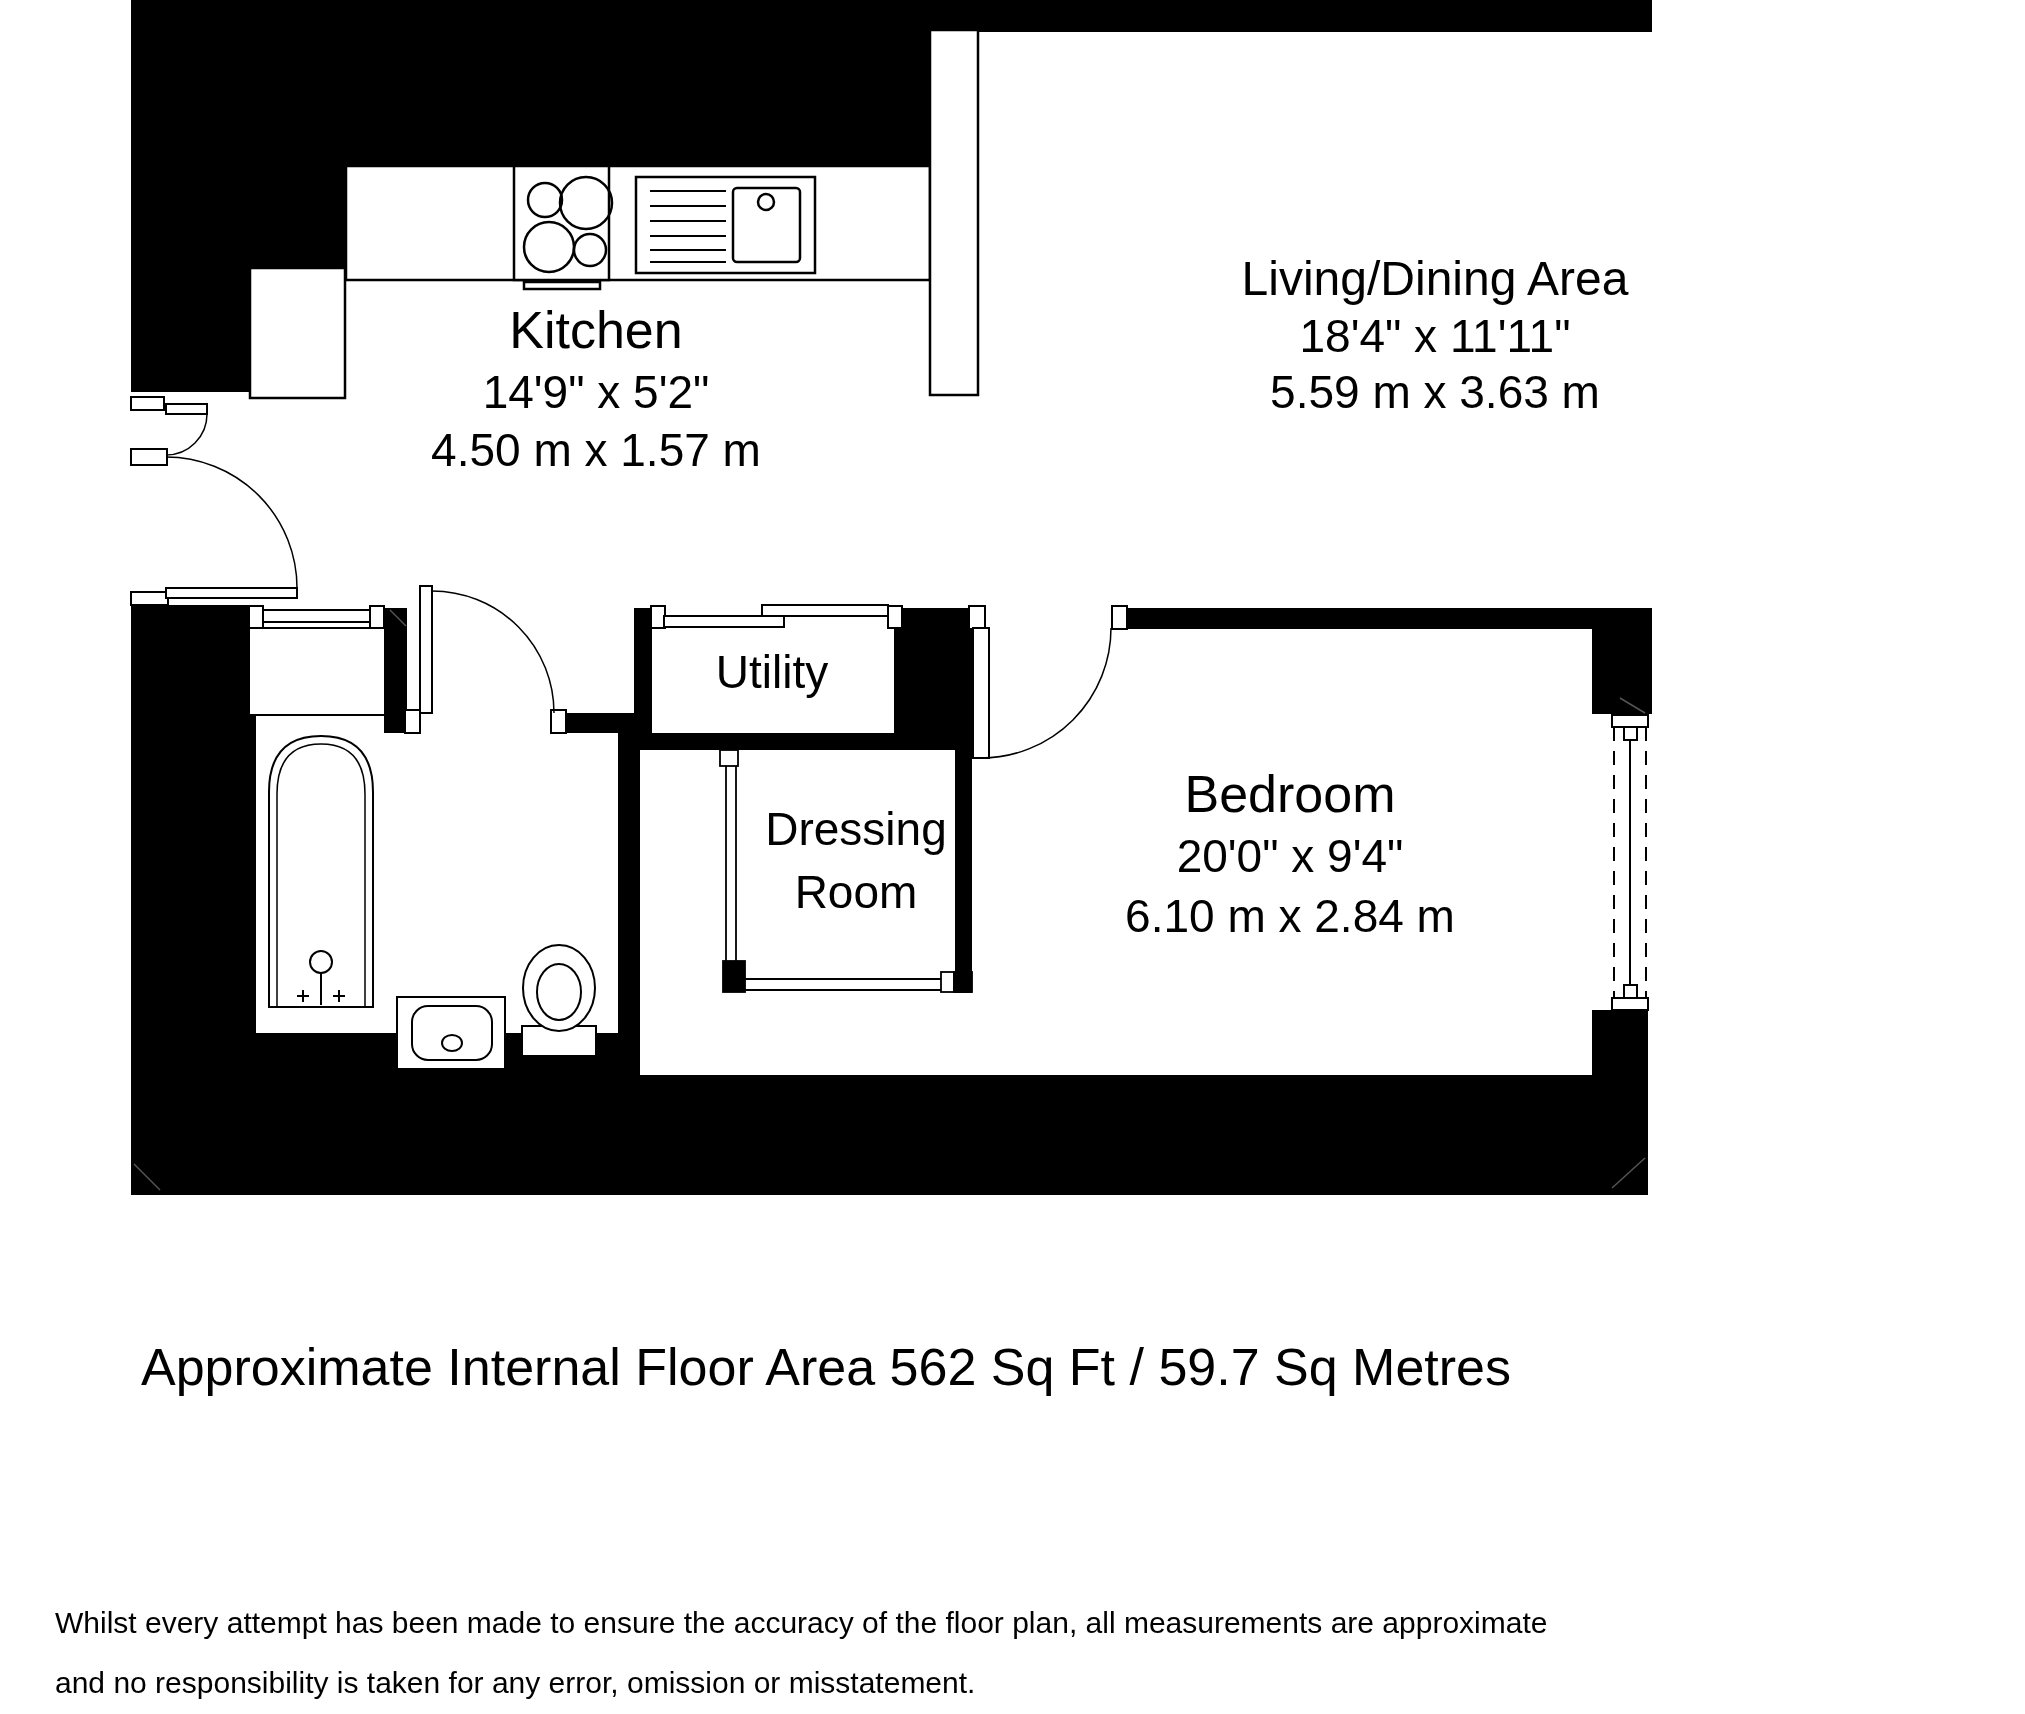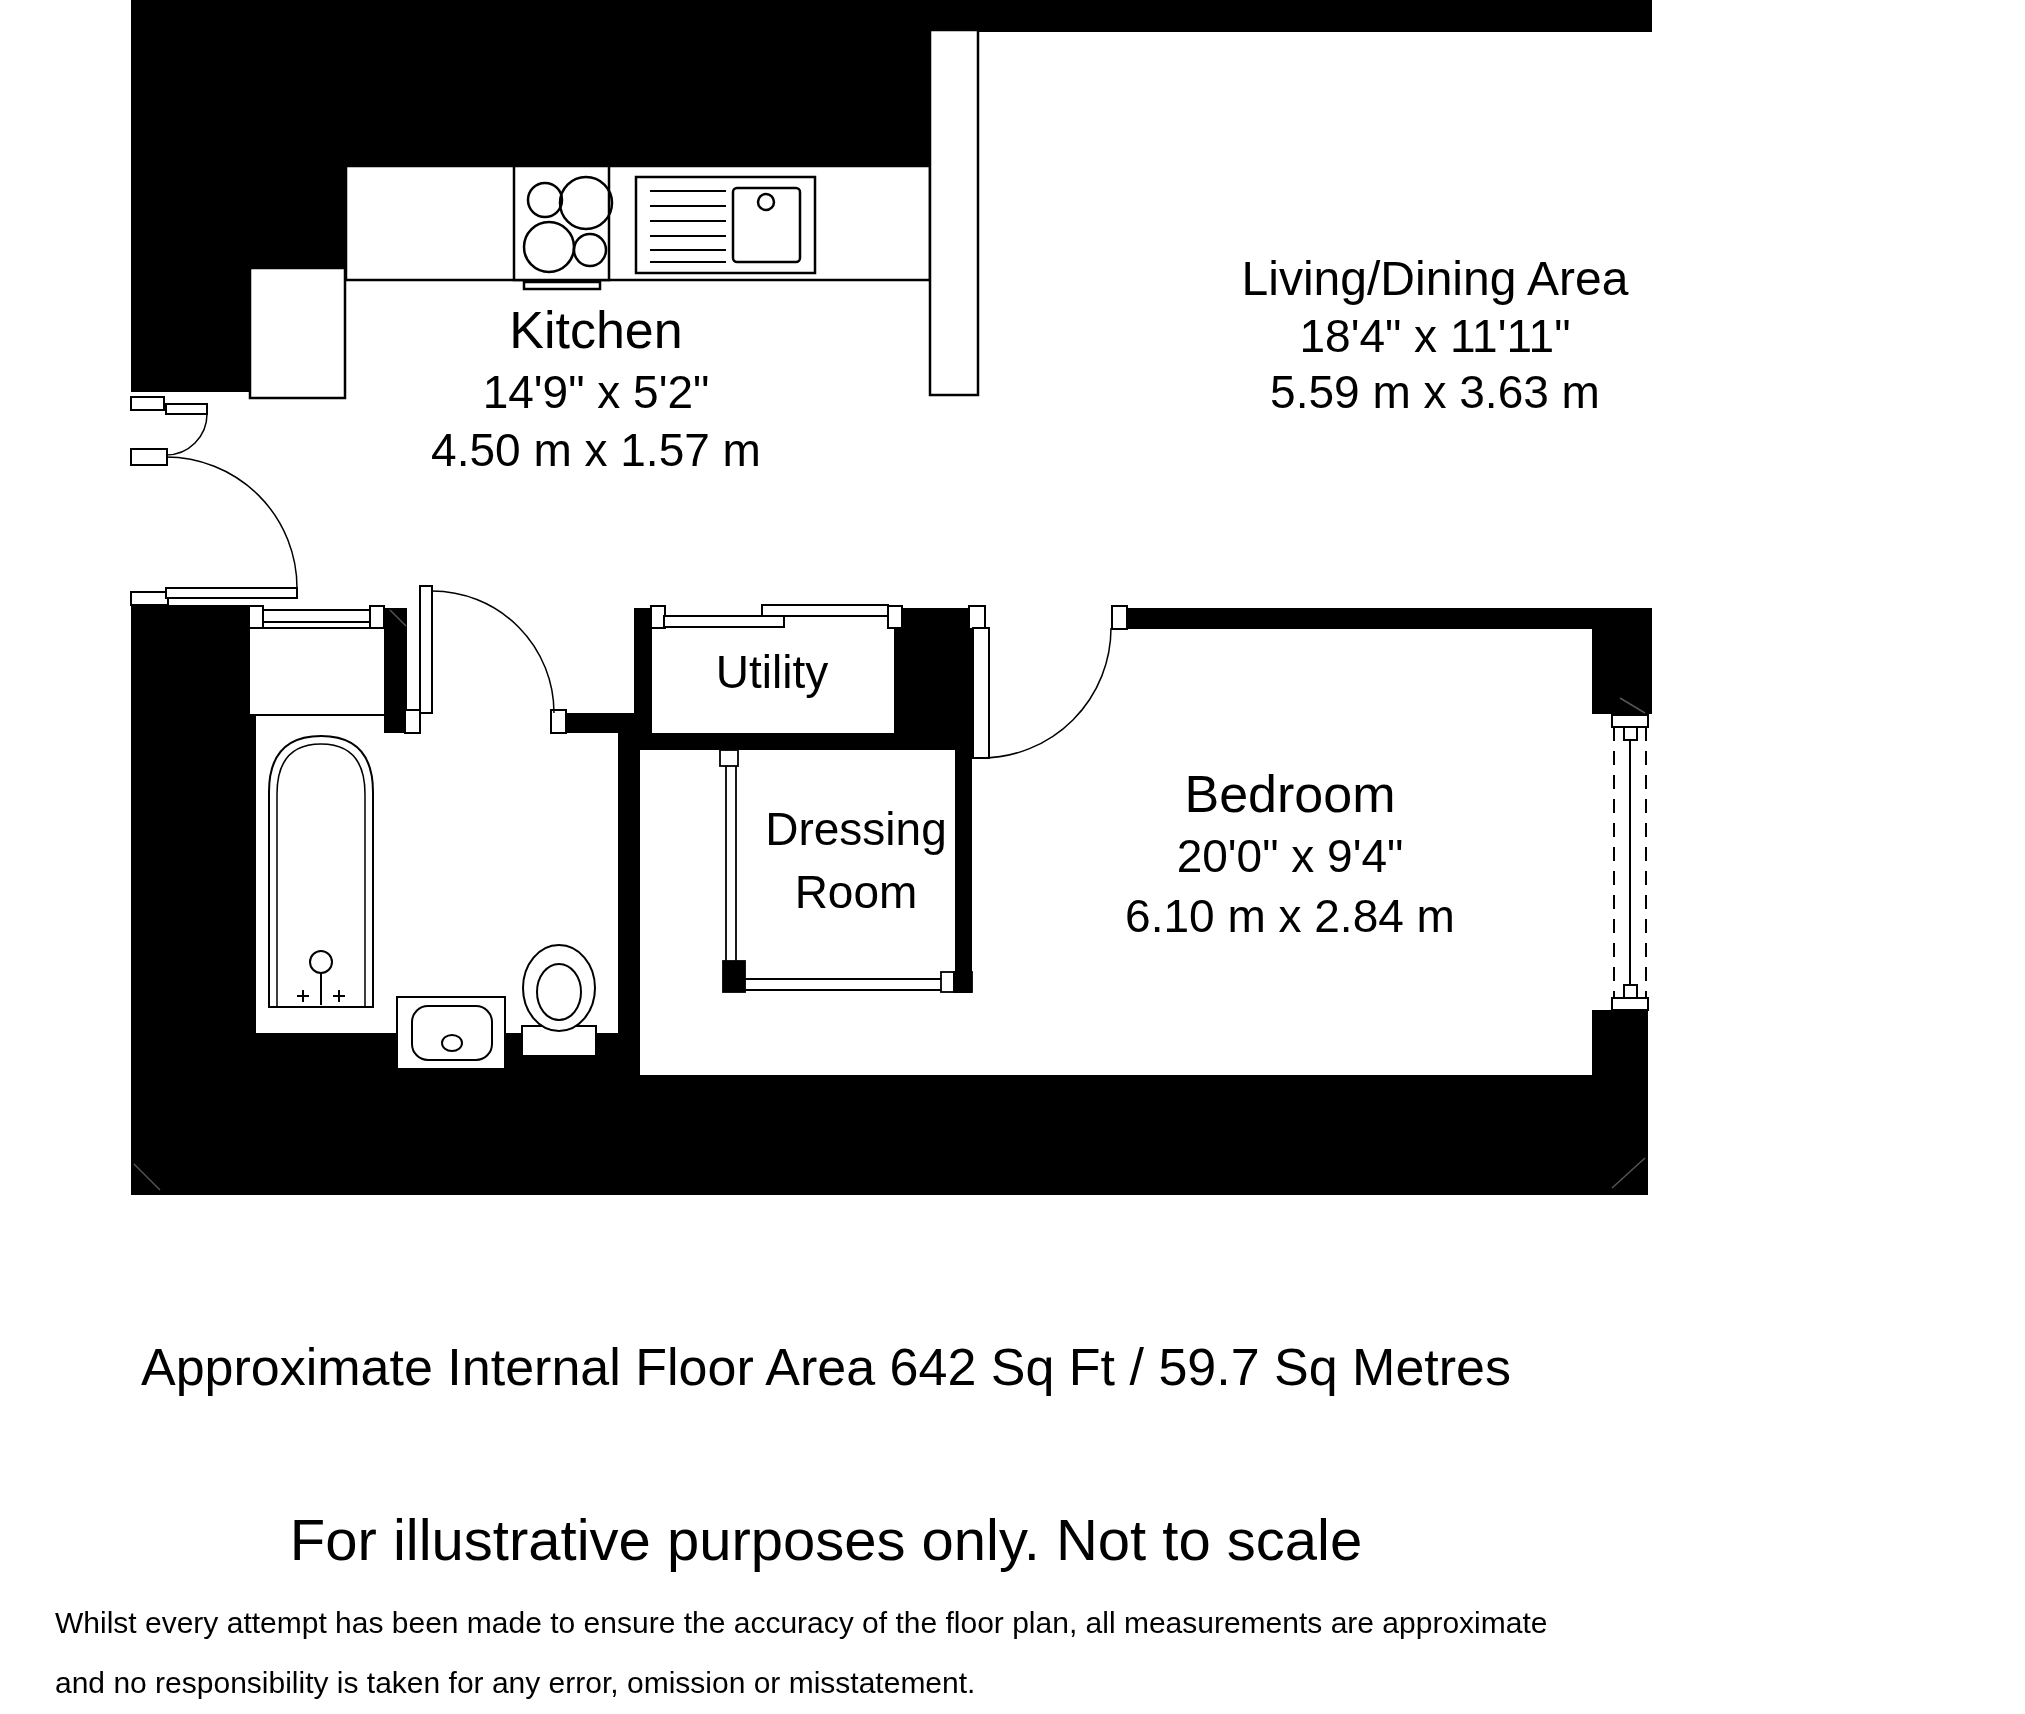--- a/index.html
+++ b/index.html
@@ -191,21 +191,20 @@
 
       <text class="room-label lbl-dim" x="856" y="845">Dressing</text>
       <text class="room-label lbl-dim" x="856" y="908">Room</text>
 
       <text class="room-label lbl-big" x="1290" y="812">Bedroom</text>
       <text class="room-label lbl-dim" x="1290" y="872">20'0" x 9'4"</text>
       <text class="room-label lbl-dim" x="1290" y="932">6.10 m x 2.84 m</text>
     </g>
   </svg>
 
-  <div class="footer-line area-line">Approximate Internal Floor Area 642 Sq Ft / 59.7 Sq Metres</div>
-
-  <div class="footer-line scale-line">For illustrative purposes only. Not to scale</div>
+  <div class="footer-line area-line">Approximate Internal Floor Area 562 Sq Ft / 59.7 Sq Metres</div>
+
 
   <div class="small-print sp1">Whilst every attempt has been made to ensure the accuracy of the floor plan, all measurements are approximate</div>
 
   <div class="small-print sp2">and no responsibility is taken for any error, omission or misstatement.</div>
 
 </div>
 
 </body></html>

